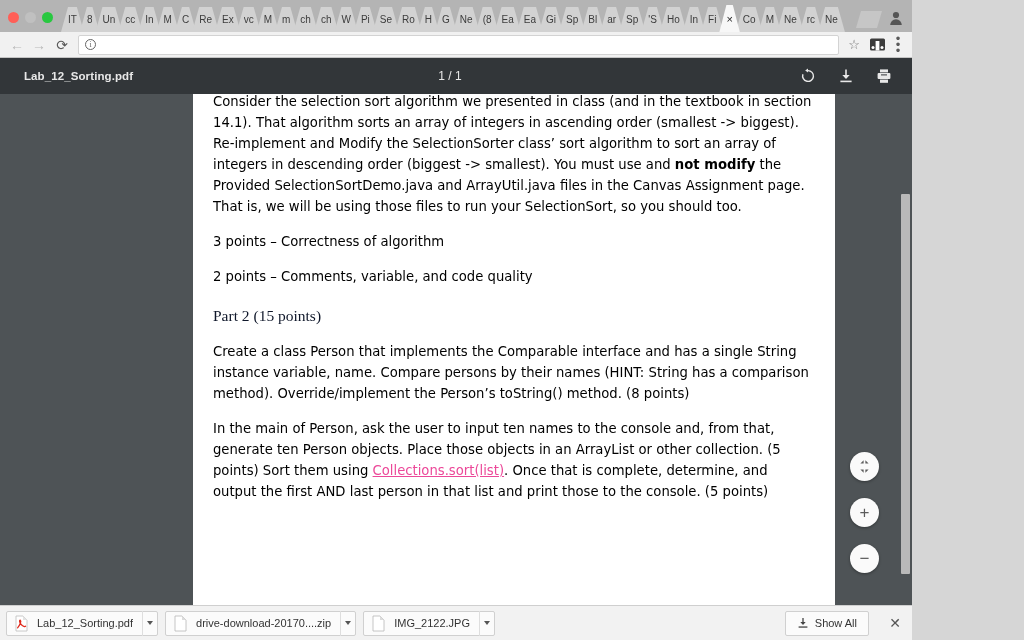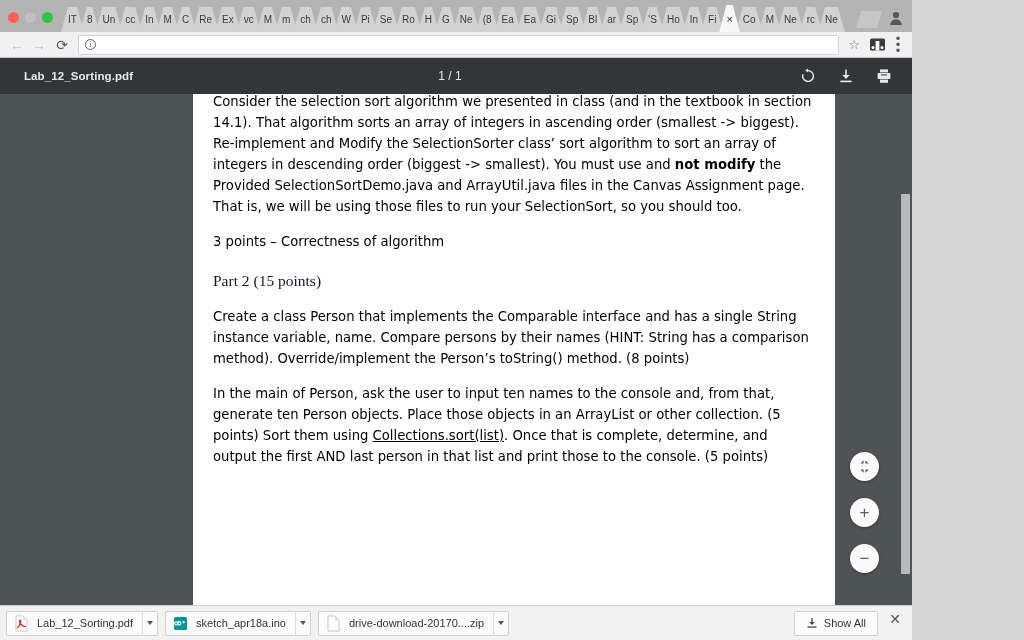--- a/index.html
+++ b/index.html
@@ -106,21 +106,21 @@
     font-size: 13.2px; line-height: 21px; margin-bottom: 14px;
   }
   .doc p.first { margin-top: -3px; }
   .doc .h-blue {
     font-family: "Liberation Serif", serif;
     color: #0f172a; font-size: 15.5px; font-weight: normal;
     margin: 20px 0 16px 0;
   }
   .doc .h-blue.sub { margin-top: 22px; }
   b { font-weight: bold; }
-  .doclink { color: #000000; text-decoration: underline; }
+  .doclink { color: #ec4899; text-decoration: underline; }
 
   
   .zoom-controls {
     position: absolute; right: 33px; top: 358px;
     display: flex; flex-direction: column; align-items: center; gap: 17px;
   }
   .zbtn {
     width: 29px; height: 29px; border-radius: 50%; background: #fafafa;
     box-shadow: 0 1px 3px rgba(0,0,0,.35);
     display: flex; align-items: center; justify-content: center;
@@ -146,21 +146,21 @@
     height: 25px; background: #fbfbfb; border: 1px solid #d0d0d0; border-radius: 2px;
     display: flex; align-items: center; padding: 0 0 0 7px; min-width: 0; flex: 0 0 auto;
   }
   .dl-icon { width: 15px; height: 17px; margin-right: 8px; flex: 0 0 auto; }
   .dl-name { font-size: 11px; color: #333; white-space: nowrap; overflow: hidden; }
   .dl-caret {
     width: 15px; height: 25px; border-left: 1px solid #dedede; margin-left: 9px;
     display: flex; align-items: center; justify-content: center; flex: 0 0 auto;
   }
   .dl-caret i { border-left: 3px solid transparent; border-right: 3px solid transparent; border-top: 4px solid #555; display:block; }
-  .shelf-right { margin-left: auto; display: flex; align-items: flex-start; gap: 9px; padding-right: 3px; }
+  .shelf-right { margin-left: auto; display: flex; align-items: center; gap: 18px; padding-right: 3px; }
   .showall {
     height: 25px; background: #fbfbfb; border: 1px solid #d0d0d0; border-radius: 2px;
     display: flex; align-items: center; gap: 6px; padding: 0 11px; font-size: 11px; color: #333;
   }
   .shelf-close { font-size: 14px; color: #555; width: 16px; text-align: center; }
 </style>
 </head>
 <body>
 
 <div class="browser">
@@ -347,20 +347,21 @@
     </div>
   </div>
 
   <div class="pdf-body">
 
     <div class="page">
       <div class="doc">
         <p class="first"><span>Consider the selection sort algorithm we presented in class (and in the textbook in section 14.1).  That algorithm sorts an array of integers in ascending order (smallest -&gt; biggest).  Re-implement and Modify the SelectionSorter class’ sort algorithm to sort an array of integers in descending order (biggest -&gt; smallest).  You must use and </span><b>not modify</b><span> the Provided SelectionSortDemo.java and ArrayUtil.java files in the Canvas Assignment page. That is, we will be using those files to run your SelectionSort, so you should too.</span></p>
 
         <p>3 points – Correctness of algorithm</p>
+        <p>2 points – Comments, variable, and code quality</p>
 
         <div class="h-blue">Part 2 (15 points)</div>
 
         <p>Create a class Person that implements the Comparable interface and has a single String instance variable, name. Compare persons by their names (HINT: String has a comparison method). Override/implement the Person’s toString() method. (8 points)</p>
 
         <p><span>In the main of Person, ask the user to input ten names to the console and, from that, generate ten Person objects.  Place those objects in an ArrayList or other collection. (5 points) Sort them using </span><a class="doclink" href="#">Collections.sort(list)</a><span>. Once that is complete, determine, and output the first AND last person in that list and print those to the console. (5 points)</span></p>
 
       </div>
     </div>
 
@@ -390,35 +391,34 @@
             <path d="M9 1 v4 h4 z" fill="#e3e3e3"></path>
             <path d="M3.6 12.8 C6 10 7.6 6 6.4 5.2 C5.3 4.6 5 7.4 7.4 9.8 C9 11.4 11 12 11.6 11.2" fill="none" stroke="#e02a1d" stroke-width="1.25" stroke-linecap="round"></path>
           </svg>
           <span class="dl-name">Lab_12_Sorting.pdf</span>
           <div class="dl-caret">
             <i></i>
           </div>
         </div>
         <div class="dl-item">
           <svg class="dl-icon" viewBox="0 0 15 17">
-            <rect x="1" y="2" width="13" height="13" rx="1.6" fill="#00979c"></rect>
-            <path d="M4.4 8.5 a1.8 1.8 0 1 1 1.9 1.6 c-1.3 0 -1.7 -3.2 -3 -3.2 a1.6 1.6 0 0 0 0 3.2 c1.3 0 1.7 -3.2 3 -3.2" fill="none" stroke="#ffffff" stroke-width="1.1"></path>
-            <path d="M9.4 7.1 h2.6 M10.7 5.8 v2.6" stroke="#ffffff" stroke-width="0.9"></path>
+            <path d="M2 1 h7 l4 4 v11 h-11 z" fill="#ffffff" stroke="#b8b8b8" stroke-width="0.8"></path>
+            <path d="M9 1 v4 h4 z" fill="#dcdcdc"></path>
           </svg>
-          <span class="dl-name">sketch_apr18a.ino</span>
+          <span class="dl-name">drive-download-20170....zip</span>
           <div class="dl-caret">
             <i></i>
           </div>
         </div>
         <div class="dl-item">
           <svg class="dl-icon" viewBox="0 0 15 17">
             <path d="M2 1 h7 l4 4 v11 h-11 z" fill="#ffffff" stroke="#b8b8b8" stroke-width="0.8"></path>
             <path d="M9 1 v4 h4 z" fill="#dcdcdc"></path>
           </svg>
-          <span class="dl-name">drive-download-20170....zip</span>
+          <span class="dl-name">IMG_2122.JPG</span>
           <div class="dl-caret">
             <i></i>
           </div>
         </div>
       </div>
 
     <div class="shelf-right">
       <div class="showall">
         <svg width="12" height="12" viewBox="0 0 12 12">
           <path d="M6 1 L6 6.6" stroke="#444" stroke-width="1.3"></path>

